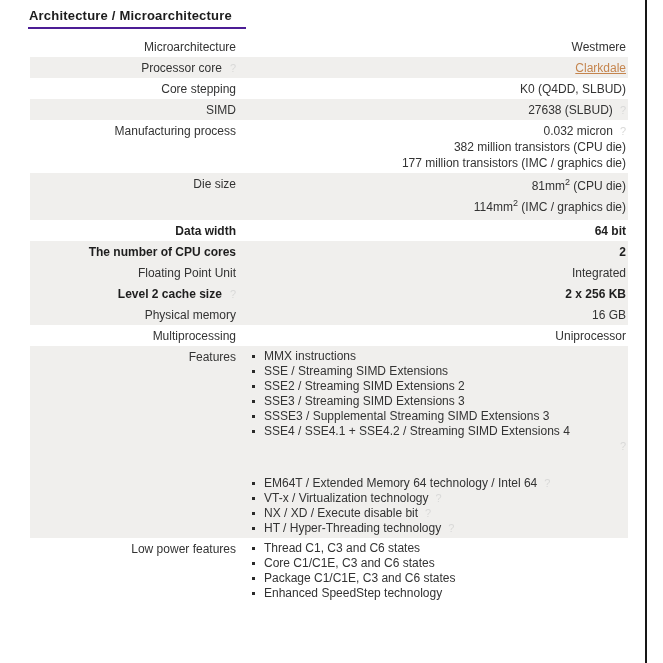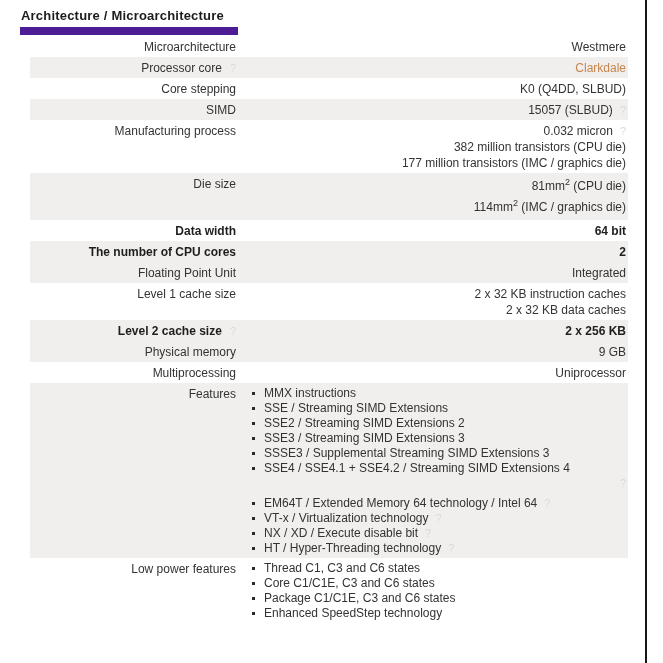--- a/index.html
+++ b/index.html
@@ -5,45 +5,45 @@
   html,body { margin:0; padding:0; }
   body { font-family:"Liberation Sans", sans-serif; background:#ffffff; }
   .page {
     position:relative; width:663px; height:663px; background:#ffffff; overflow:hidden;
     color:#333333;
   }
   .right-border {
     position:absolute; left:645px; top:0; width:2px; height:663px; background:#161616;
   }
   .section-title {
-    position:absolute; left:20px; top:8px;
+    position:absolute; left:28px; top:8px;
     font-size:13px; font-weight:bold; color:#1c1c1c;
     padding:0 14px 4px 1px;
-    border-bottom:8px solid #4c1d95;
+    border-bottom:2px solid #4c1d95;
     letter-spacing:0.2px;
   }
   table.spec { position:absolute; left:30px; top:36px; width:598px; border-collapse:collapse; table-layout:fixed; }
   td { vertical-align:top; font-size:12px; line-height:16px; color:#333333; padding:3px 2px 2px 2px;text-align:right; }
   td.lbl { width:204px; }
   tr.shaded td { background:#f0efed; }
   tr.bold td { font-weight:bold; color:#1e1e1e;margin-left:14px; }
   .line { white-space:nowrap; }
   .line.tall { line-height:21px; }
   sup { font-size:9px; line-height:0; }
   .help {
     color:#d9d9d8; font-size:11px; font-weight:normal; margin-left:8px; cursor:help;
   }
   .help.inline { margin-left:7px; }
-  a.core-link { color:#c5854e; cursor:pointer; }
+  a.core-link { color:#c5854e; text-decoration:underline; cursor:pointer; }
   .bullet-line { display:flex; line-height:15px; white-space:nowrap; }
   .bullet {
     flex:0 0 auto; width:3px; height:3px; background:#2a2a2a; margin:6px 9px 0 12px;
   }
   .wrap-help-line { line-height:15px; padding-left:24px; }
-  .group2 { margin-top:5px; }
+  .group2 { margin-top:22px; }
 </style>
 </head>
 <body>
 
 <div class="page">
 
   <div class="section-title">Architecture / Microarchitecture</div>
 
   <table class="spec">
     <tbody>
@@ -63,21 +63,21 @@
       </tr>
 
       <tr>
         <td class="lbl">Core stepping</td>
         <td>K0 (Q4DD, SLBUD)</td>
       </tr>
 
       <tr class="shaded">
         <td class="lbl">SIMD</td>
         <td>
-          <span>15057 (SLBUD)</span><span class="help inline">?</span>
+          <span>27638 (SLBUD)</span><span class="help inline">?</span>
         </td>
       </tr>
 
       <tr>
         <td class="lbl">Manufacturing process</td>
         <td>
           <div class="line">
             <span>0.032 micron</span><span class="help inline">?</span>
           </div>
           <div class="line">382 million transistors (CPU die)</div>
@@ -102,39 +102,32 @@
         <td class="lbl">The number of CPU cores</td>
         <td>2</td>
       </tr>
 
 
       <tr class="shaded">
         <td class="lbl">Floating Point Unit</td>
         <td>Integrated</td>
       </tr>
 
-      <tr>
-        <td class="lbl">Level 1 cache size</td>
-        <td>
-          <div class="line">2 x 32 KB instruction caches</div>
-          <div class="line">2 x 32 KB data caches</div>
-        </td>
-      </tr>
 
       <tr class="bold shaded">
         <td class="lbl">
           <span>Level 2 cache size</span><span class="help">?</span>
         </td>
         <td>2 x 256 KB</td>
       </tr>
 
 
       <tr class="shaded">
         <td class="lbl">Physical memory</td>
-        <td>9 GB</td>
+        <td>16 GB</td>
       </tr>
 
       <tr>
         <td class="lbl">Multiprocessing</td>
         <td>Uniprocessor</td>
       </tr>
 
       <tr class="shaded">
         <td class="lbl">Features</td>
         <td>

